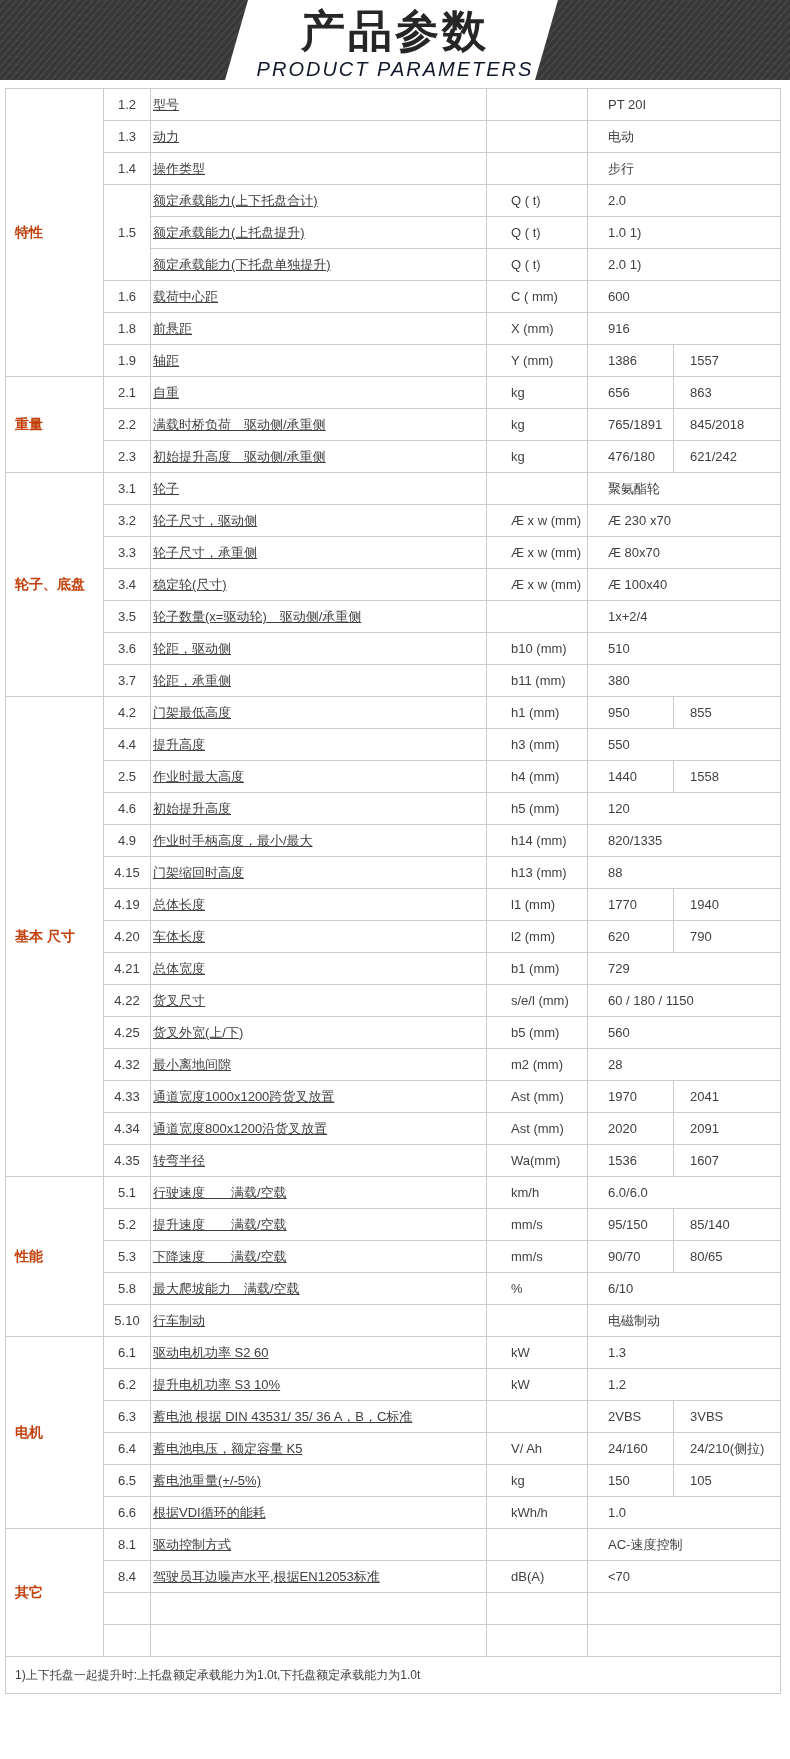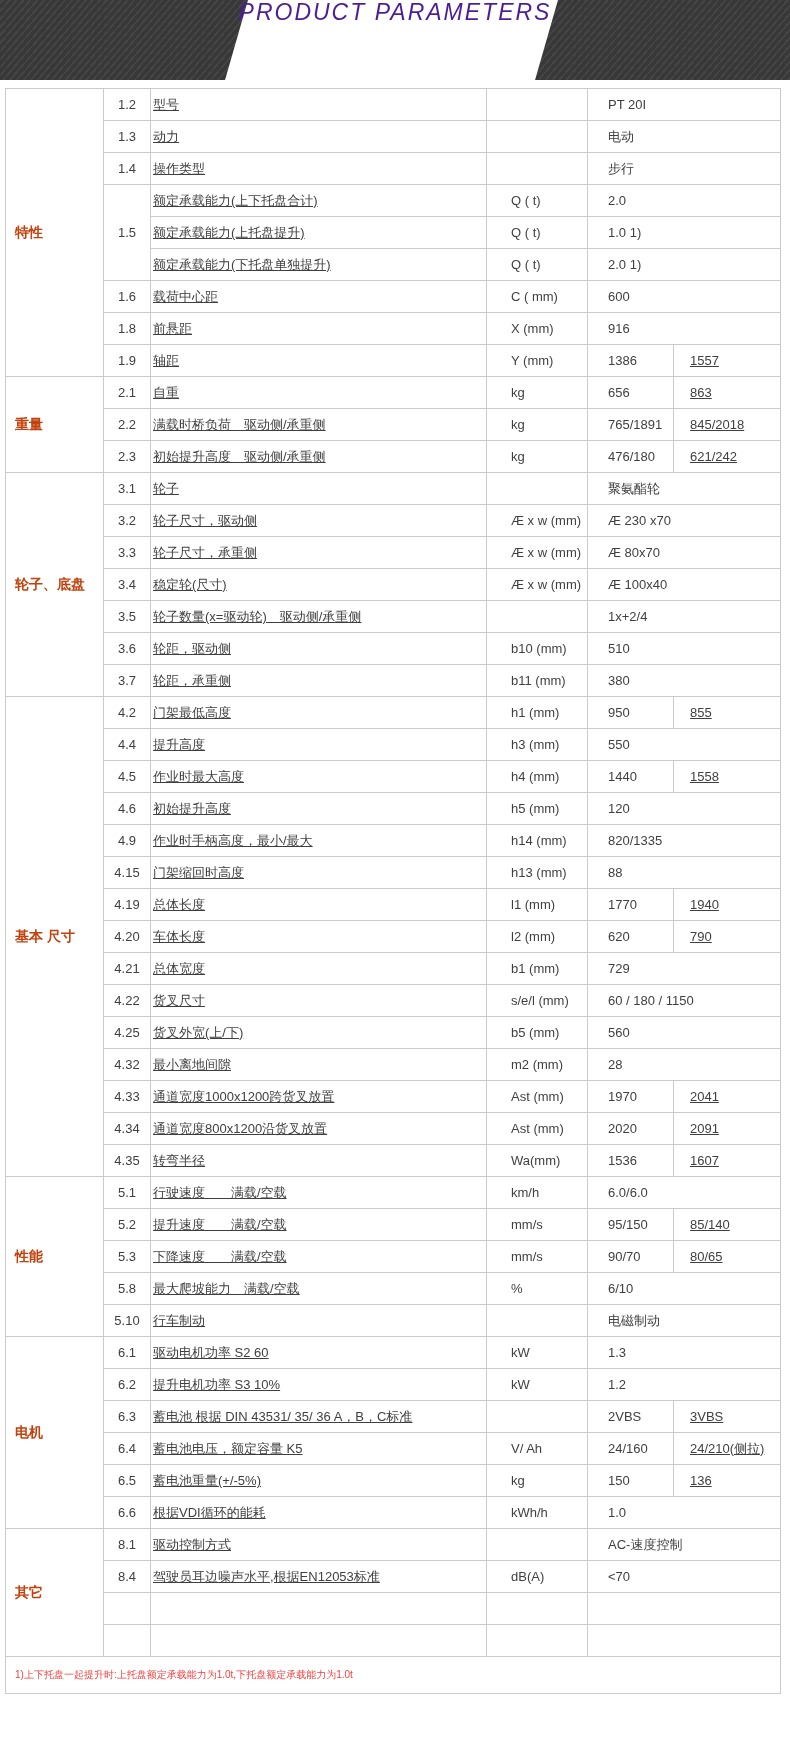--- a/index.html
+++ b/index.html
@@ -16,21 +16,21 @@
     background:repeating-linear-gradient(120deg,#454545 0px,#454545 2px,#383838 2px,#383838 6px);
   }
   .band-left  { left:-26px; width:274px; transform:skewX(-16deg); transform-origin:top left; }
   .band-right { left:558px; width:280px; transform:skewX(-16deg); transform-origin:top left; }
   .title-wrap { position:absolute; left:0; right:0; top:0; text-align:center; }
   .page-title {
     font-size:44px; line-height:52px; font-weight:bold; color:#262626;
     letter-spacing:3px; margin-top:5px;
   }
   .page-subtitle {
-    font-size:23px; line-height:22px; font-style:italic; color:#4c1d95;
+    font-size:20px; line-height:22px; font-style:italic; color:#0f172a;
     letter-spacing:2px; margin-top:1px;
   }
 
   
   table.spec {
     border-collapse:collapse; table-layout:fixed;
     width:775px; margin-left:5px; margin-top:0;
   }
   col.c-cat  { width:98px; }
   col.c-no   { width:47px; }
@@ -42,30 +42,31 @@
   td {
     border:1px solid #cbcbcb; height:31px; padding:0;
     font-size:13px; color:#3f3f3f; white-space:nowrap; overflow:hidden;
     background:#fff;
   }
   td.cat  { font-weight:bold; font-size:14px; color:#c2410c; padding-left:9px; }
   td.no   { text-align:center; }
   td.desc { padding-left:2px;text-decoration:underline; }
   td.unit { padding-left:24px; }
   td.v1   { padding-left:20px; }
-  td.v2   { padding-left:16px;text-decoration:underline; }
-  tfoot td.footnote { padding-left:9px; height:36px; font-size:10px; color:#ef4444; }
+  td.v2   { padding-left:16px; }
+  tfoot td.footnote { padding-left:9px; height:36px; font-size:12px; color:#404040; }
 </style>
 </head>
 <body>
 
 <div class="header">
   <div class="band band-left"></div>
   <div class="band band-right"></div>
   <div class="title-wrap">
+    <div class="page-title">产品参数</div>
     <div class="page-subtitle">PRODUCT PARAMETERS</div>
   </div>
 </div>
 
 <table class="spec">
   <colgroup>
     <col class="c-cat">
       <col class="c-no">
       <col class="c-desc">
     <col class="c-unit">
@@ -200,21 +201,21 @@
         <td class="v1">950</td>
         <td class="v2">855</td>
       </tr>
       <tr>
         <td class="no">4.4</td>
         <td class="desc">提升高度</td>
         <td class="unit">h3 (mm)</td>
         <td class="v1" colspan="2">550</td>
       </tr>
       <tr>
-        <td class="no">4.5</td>
+        <td class="no">2.5</td>
         <td class="desc">作业时最大高度</td>
         <td class="unit">h4 (mm)</td>
         <td class="v1">1440</td>
         <td class="v2">1558</td>
       </tr>
       <tr>
         <td class="no">4.6</td>
         <td class="desc">初始提升高度</td>
         <td class="unit">h5 (mm)</td>
         <td class="v1" colspan="2">120</td>
@@ -348,21 +349,21 @@
         <td class="desc">蓄电池电压，额定容量 K5</td>
         <td class="unit">V/ Ah</td>
         <td class="v1">24/160</td>
         <td class="v2">24/210(侧拉)</td>
       </tr>
       <tr>
         <td class="no">6.5</td>
         <td class="desc">蓄电池重量(+/-5%)</td>
         <td class="unit">kg</td>
         <td class="v1">150</td>
-        <td class="v2">136</td>
+        <td class="v2">105</td>
       </tr>
       <tr>
         <td class="no">6.6</td>
         <td class="desc">根据VDI循环的能耗</td>
         <td class="unit">kWh/h</td>
         <td class="v1" colspan="2">1.0</td>
       </tr>
       <tr>
         <td class="cat" rowspan="4">其它</td>
         <td class="no">8.1</td>

